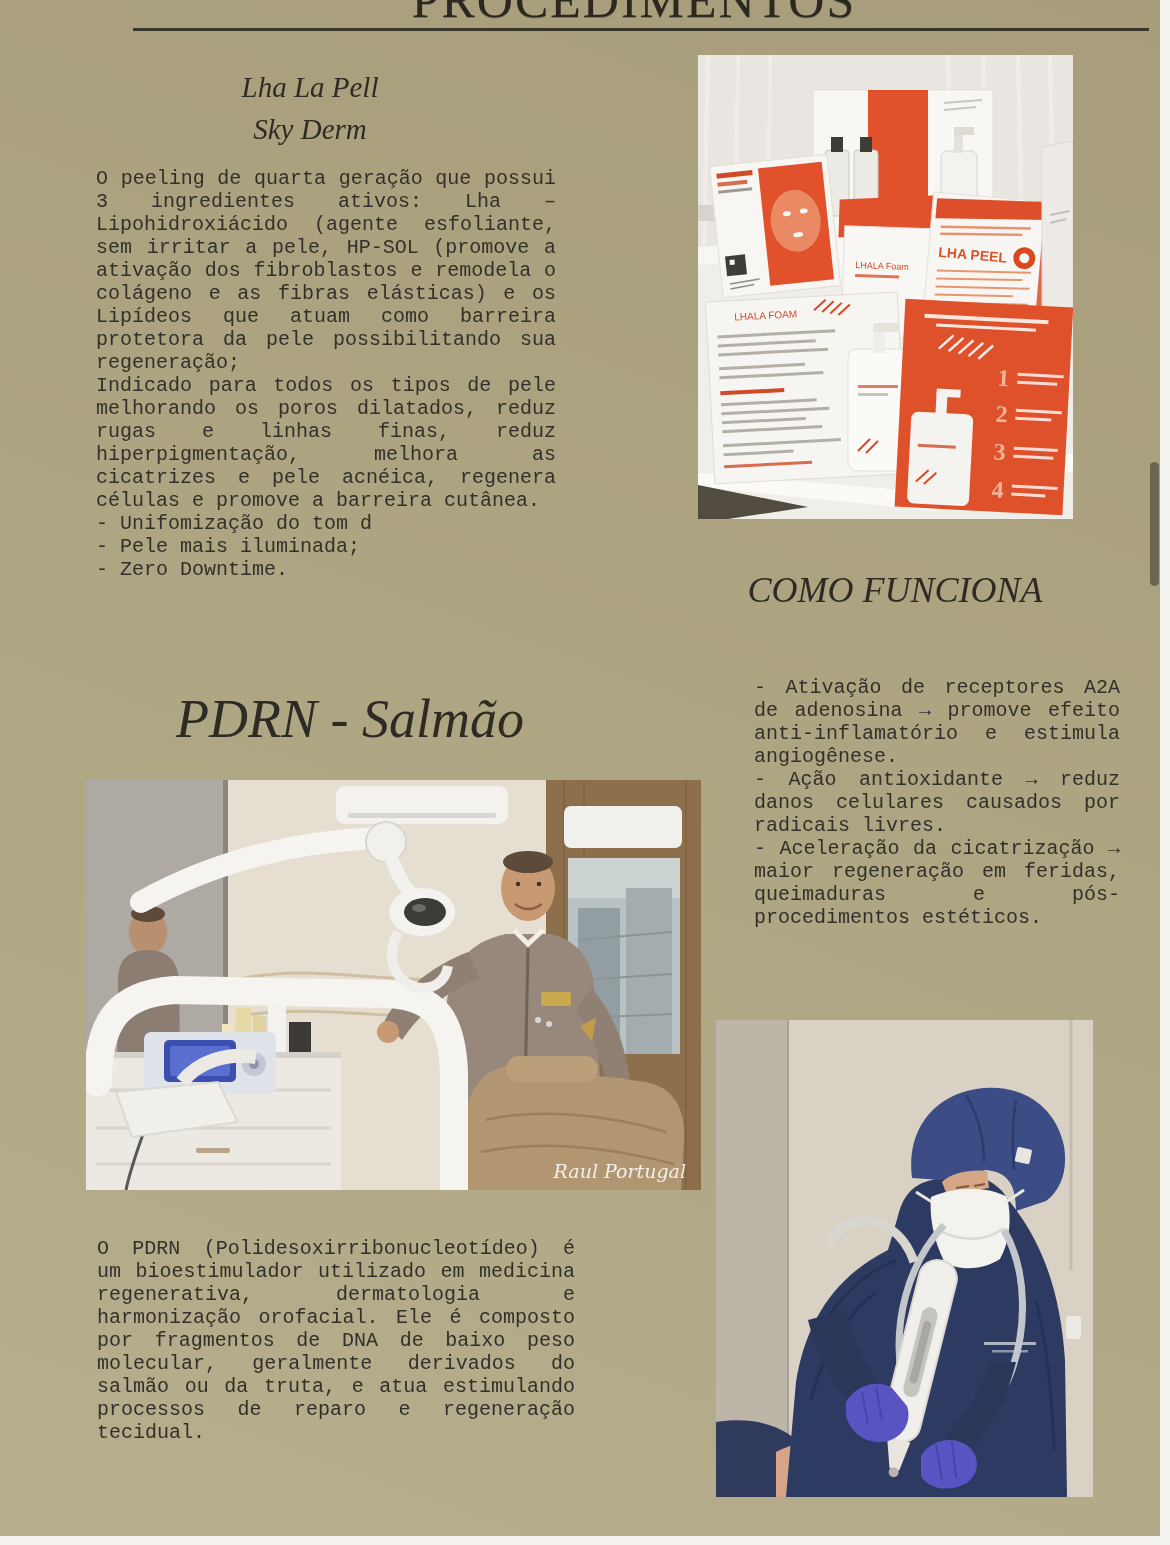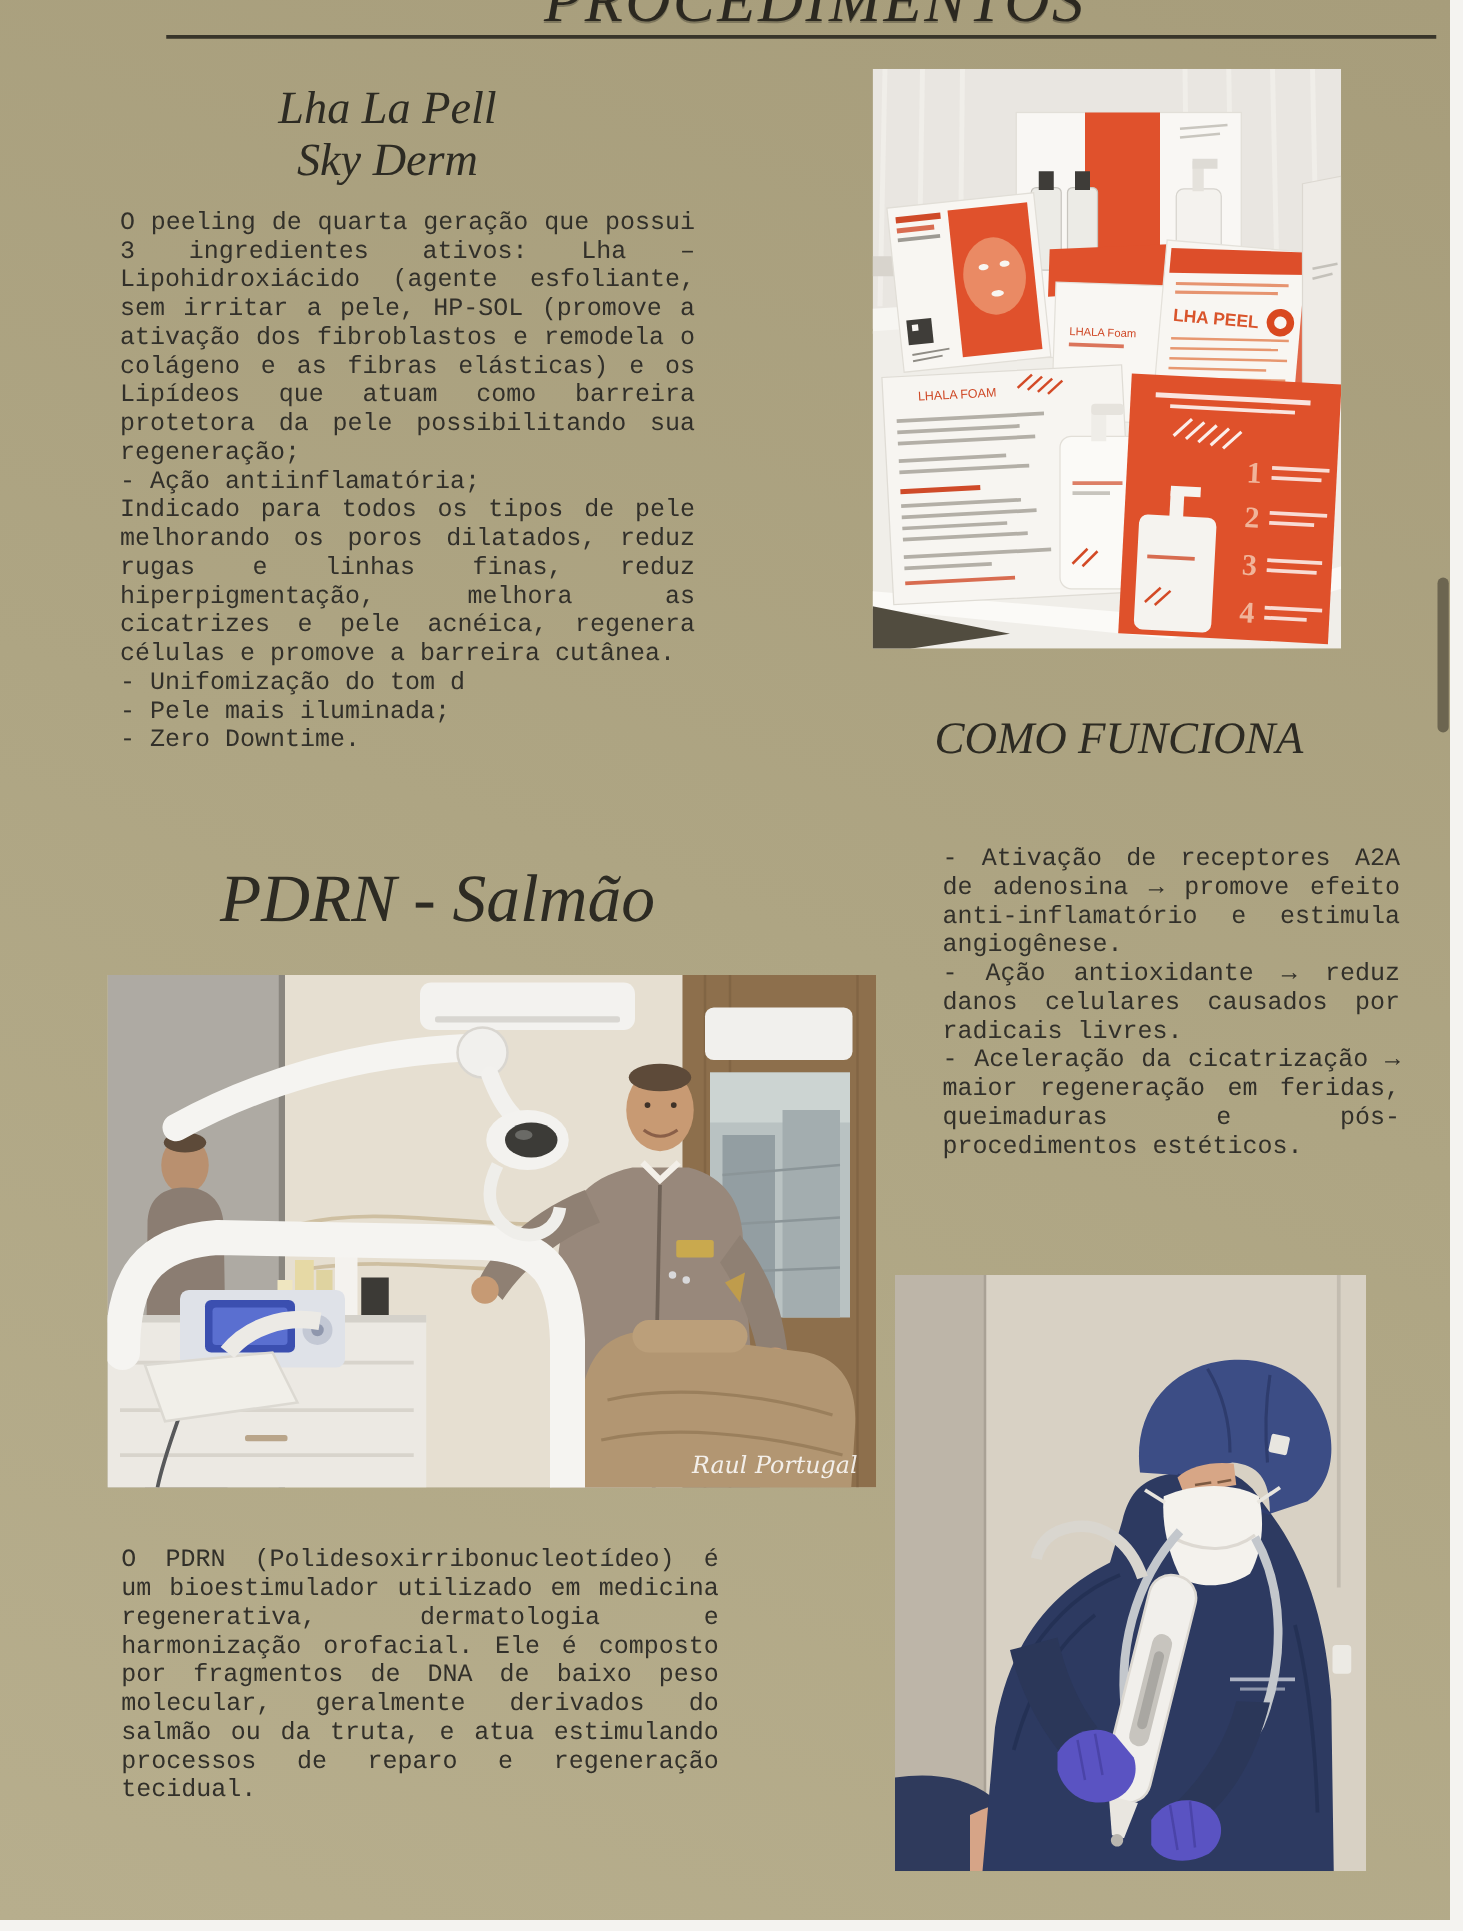--- a/index.html
+++ b/index.html
@@ -7,37 +7,37 @@
     width:1170px;height:1545px;position:relative;overflow:hidden;
     background:#f4f3f0;
     font-family:"Liberation Serif", serif;
   }
   .page{
     position:absolute;left:0;top:0;width:1160px;height:1536px;
     background:linear-gradient(200deg,#a79d7b 0%,#aea583 48%,#b7ae8d 100%);
   }
   
   .title-clip{
-    position:absolute;left:144px;top:0;width:1016px;height:26px;overflow:hidden;font-style:italic;
+    position:absolute;left:126px;top:0;width:1016px;height:26px;overflow:hidden;
   }
   .page-title{
     position:absolute;left:0;top:-25px;width:100%;
     text-align:center;font-size:50px;line-height:50px;letter-spacing:2px;
     color:#2b2820;font-family:"Liberation Serif",serif;
     text-shadow:0 1px 0 rgba(0,0,0,.25);
   }
   .title-underline{
     position:absolute;left:133px;top:28px;width:1016px;height:3px;background:#38352a;
   }
   
   .h-italic{
     font-style:italic;color:#2d2b23;text-align:center;position:absolute;
     font-family:"Liberation Serif",serif;
   }
-  .h-lha{left:80px;top:66px;width:460px;font-size:37px;line-height:42px;}
+  .h-lha{left:80px;top:66px;width:460px;font-size:29px;line-height:42px;}
   .h-pdrn{left:110px;top:694px;width:480px;font-size:54px;line-height:50px;}
   .h-como{left:710px;top:570px;width:370px;font-size:36px;line-height:41px;}
   
   .copy{
     position:absolute;color:#32302a;font-size:20px;line-height:23px;
     text-align:justify;
     font-family:Liberation Mono, monospace;
   }
   .copy p{margin:0;}
   .copy-lha{left:96px;top:167px;width:460px;}
@@ -67,21 +67,20 @@
   </div>
   <div class="title-underline"></div>
 
   <div class="h-italic h-lha">
     <div>Lha La Pell</div>
     <div>Sky Derm</div>
   </div>
 
   <div class="copy copy-lha">
     <p>O peeling de quarta geração que possui 3 ingredientes ativos: Lha – Lipohidroxiácido (agente esfoliante, sem irritar a pele, HP-SOL (promove a ativação dos fibroblastos e remodela o colágeno e as fibras elásticas) e os Lipídeos que atuam como barreira protetora da pele possibilitando sua regeneração;</p>
-    <p>- Ação antiinflamatória;</p>
     <p>Indicado para todos os tipos de pele melhorando os poros dilatados, reduz rugas e linhas finas, reduz hiperpigmentação, melhora as cicatrizes e pele acnéica, regenera células e promove a barreira cutânea.</p>
     <p>- Unifomização do tom d</p>
     <p>- Pele mais iluminada;</p>
     <p>- Zero Downtime.</p>
   </div>
 
   <div class="h-italic h-pdrn">PDRN - Salmão</div>
 
   <div class="h-italic h-como">
     <div>COMO FUNCIONA</div>

